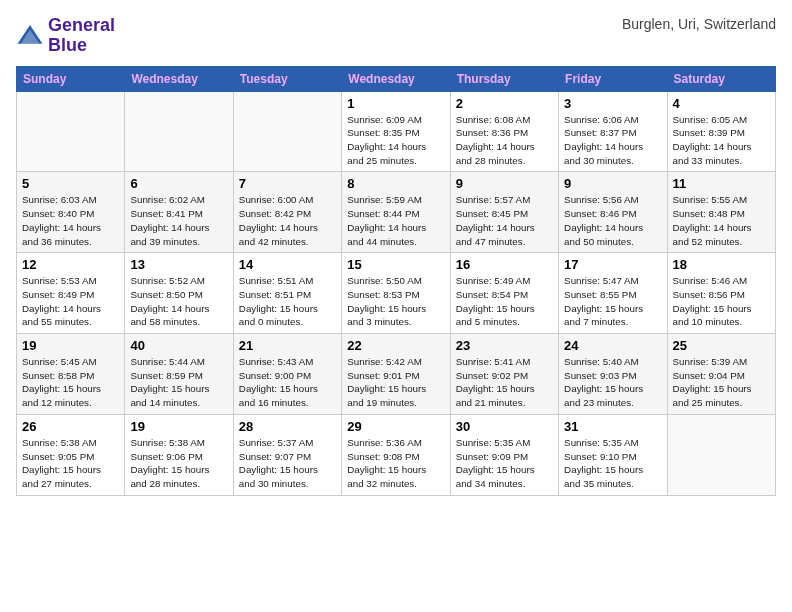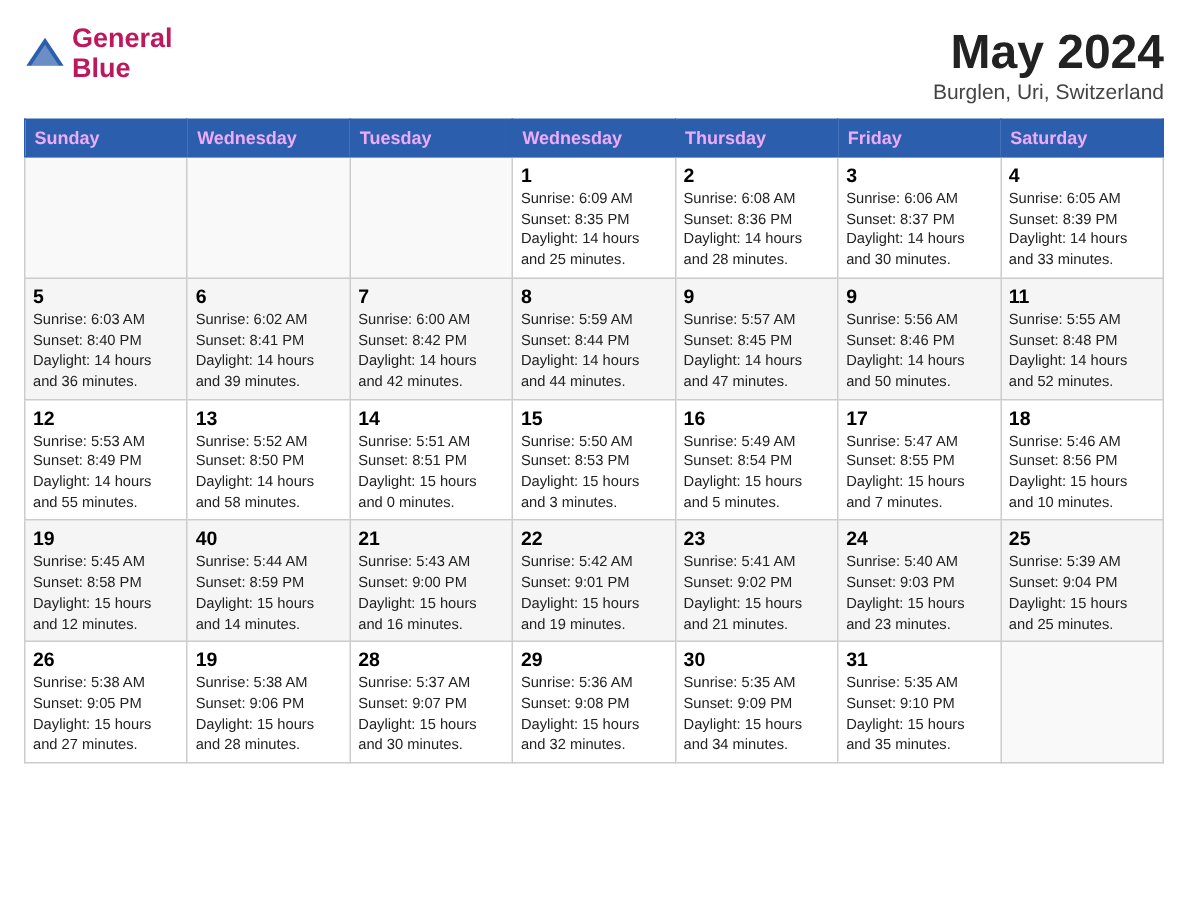--- a/index.html
+++ b/index.html
@@ -17,21 +17,21 @@
       margin-bottom: 10px;
     }
     .logo {
       display: flex;
       align-items: center;
       gap: 4px;
     }
     .logo-text {
       font-size: 18px;
       font-weight: bold;
-      color: #be185d;
+      color: #4c1d95;
       line-height: 1.1;
     }
     .logo-icon {
       width: 28px;
       height: 28px;
     }
     .title-block {
       text-align: right;
     }
     .month-year {
@@ -94,21 +94,20 @@
     <svg class="logo-icon" viewBox="0 0 36 36">
       <polygon points="18,4 34,28 2,28" fill="#2b5fad"></polygon>
       <polygon points="18,10 30,28 6,28" fill="#fff" opacity="0.3"></polygon>
     </svg>
     <div class="logo-text">
       <div>General</div>
       <div>Blue</div>
     </div>
   </div>
   <div class="title-block">
-    <div class="month-year">May 2024</div>
     <div class="location">Burglen, Uri, Switzerland</div>
   </div>
 </div>
 
 <table>
   <thead>
     <tr>
     <th>Sunday</th>
         <th>Wednesday</th>
         <th>Tuesday</th>

